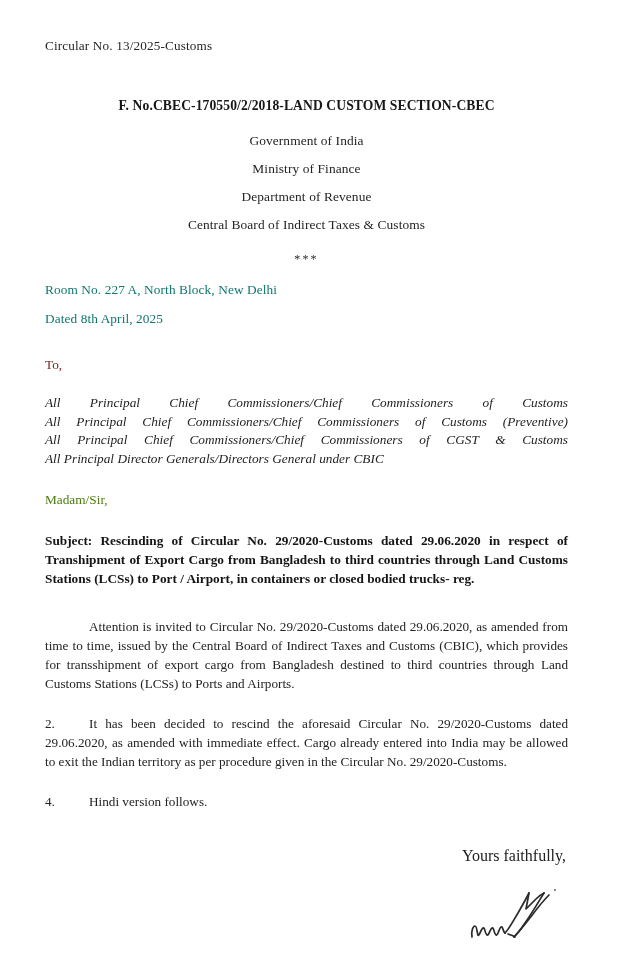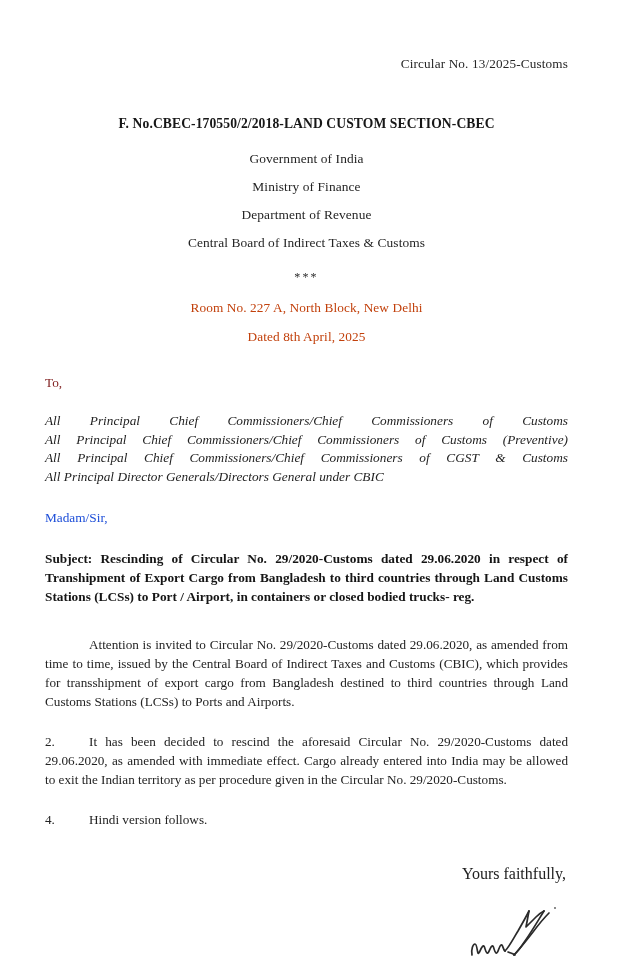--- a/index.html
+++ b/index.html
@@ -21,24 +21,23 @@
   .content {
     position: absolute;
     left: 45px;
     right: 72px;
     top: 0;
     width: 523px;
   }
 
   
   .circular-no {
-    text-align: right;
     font-size: 13.2px;
     letter-spacing: 0.15px;
-    margin-top: 56px;
+    margin-top: 38px;
     color: #262626;
   }
 
   
   .file-no {
     text-align: center;
     font-weight: bold;
     font-size: 13.6px;
     letter-spacing: 0.1px;
     margin-top: 44px;
@@ -59,25 +58,25 @@
   .asterisks {
     text-align: center;
     font-size: 12px;
     letter-spacing: 2.2px;
     margin-top: 19px;
     color: #2a2a2a;
   }
 
   
   .addr-line {
-    text-align: center;
+    text-align: left;
     font-size: 13.3px;
     margin-top: 15px;
     letter-spacing: 0.1px;
-    color: #c2410c;
+    color: #0f766e;
   }
   .addr-line.date { margin-top: 13px; }
 
   
   .to-label {
     font-size: 13.3px;
     margin-top: 30px;
     color: #7f1d1d;
   }
 
@@ -96,21 +95,21 @@
   }
   .addressee.last {
     text-align: left;
     text-align-last: left;
   }
 
   
   .salutation {
     font-size: 13.3px;
     margin-top: 24px;
-    color: #1d4ed8;
+    color: #4d7c0f;
   }
 
   
   .subject {
     font-size: 13.3px;
     font-weight: bold;
     line-height: 19px;
     margin-top: 23px;
     text-align: justify;
     color: #151515;

